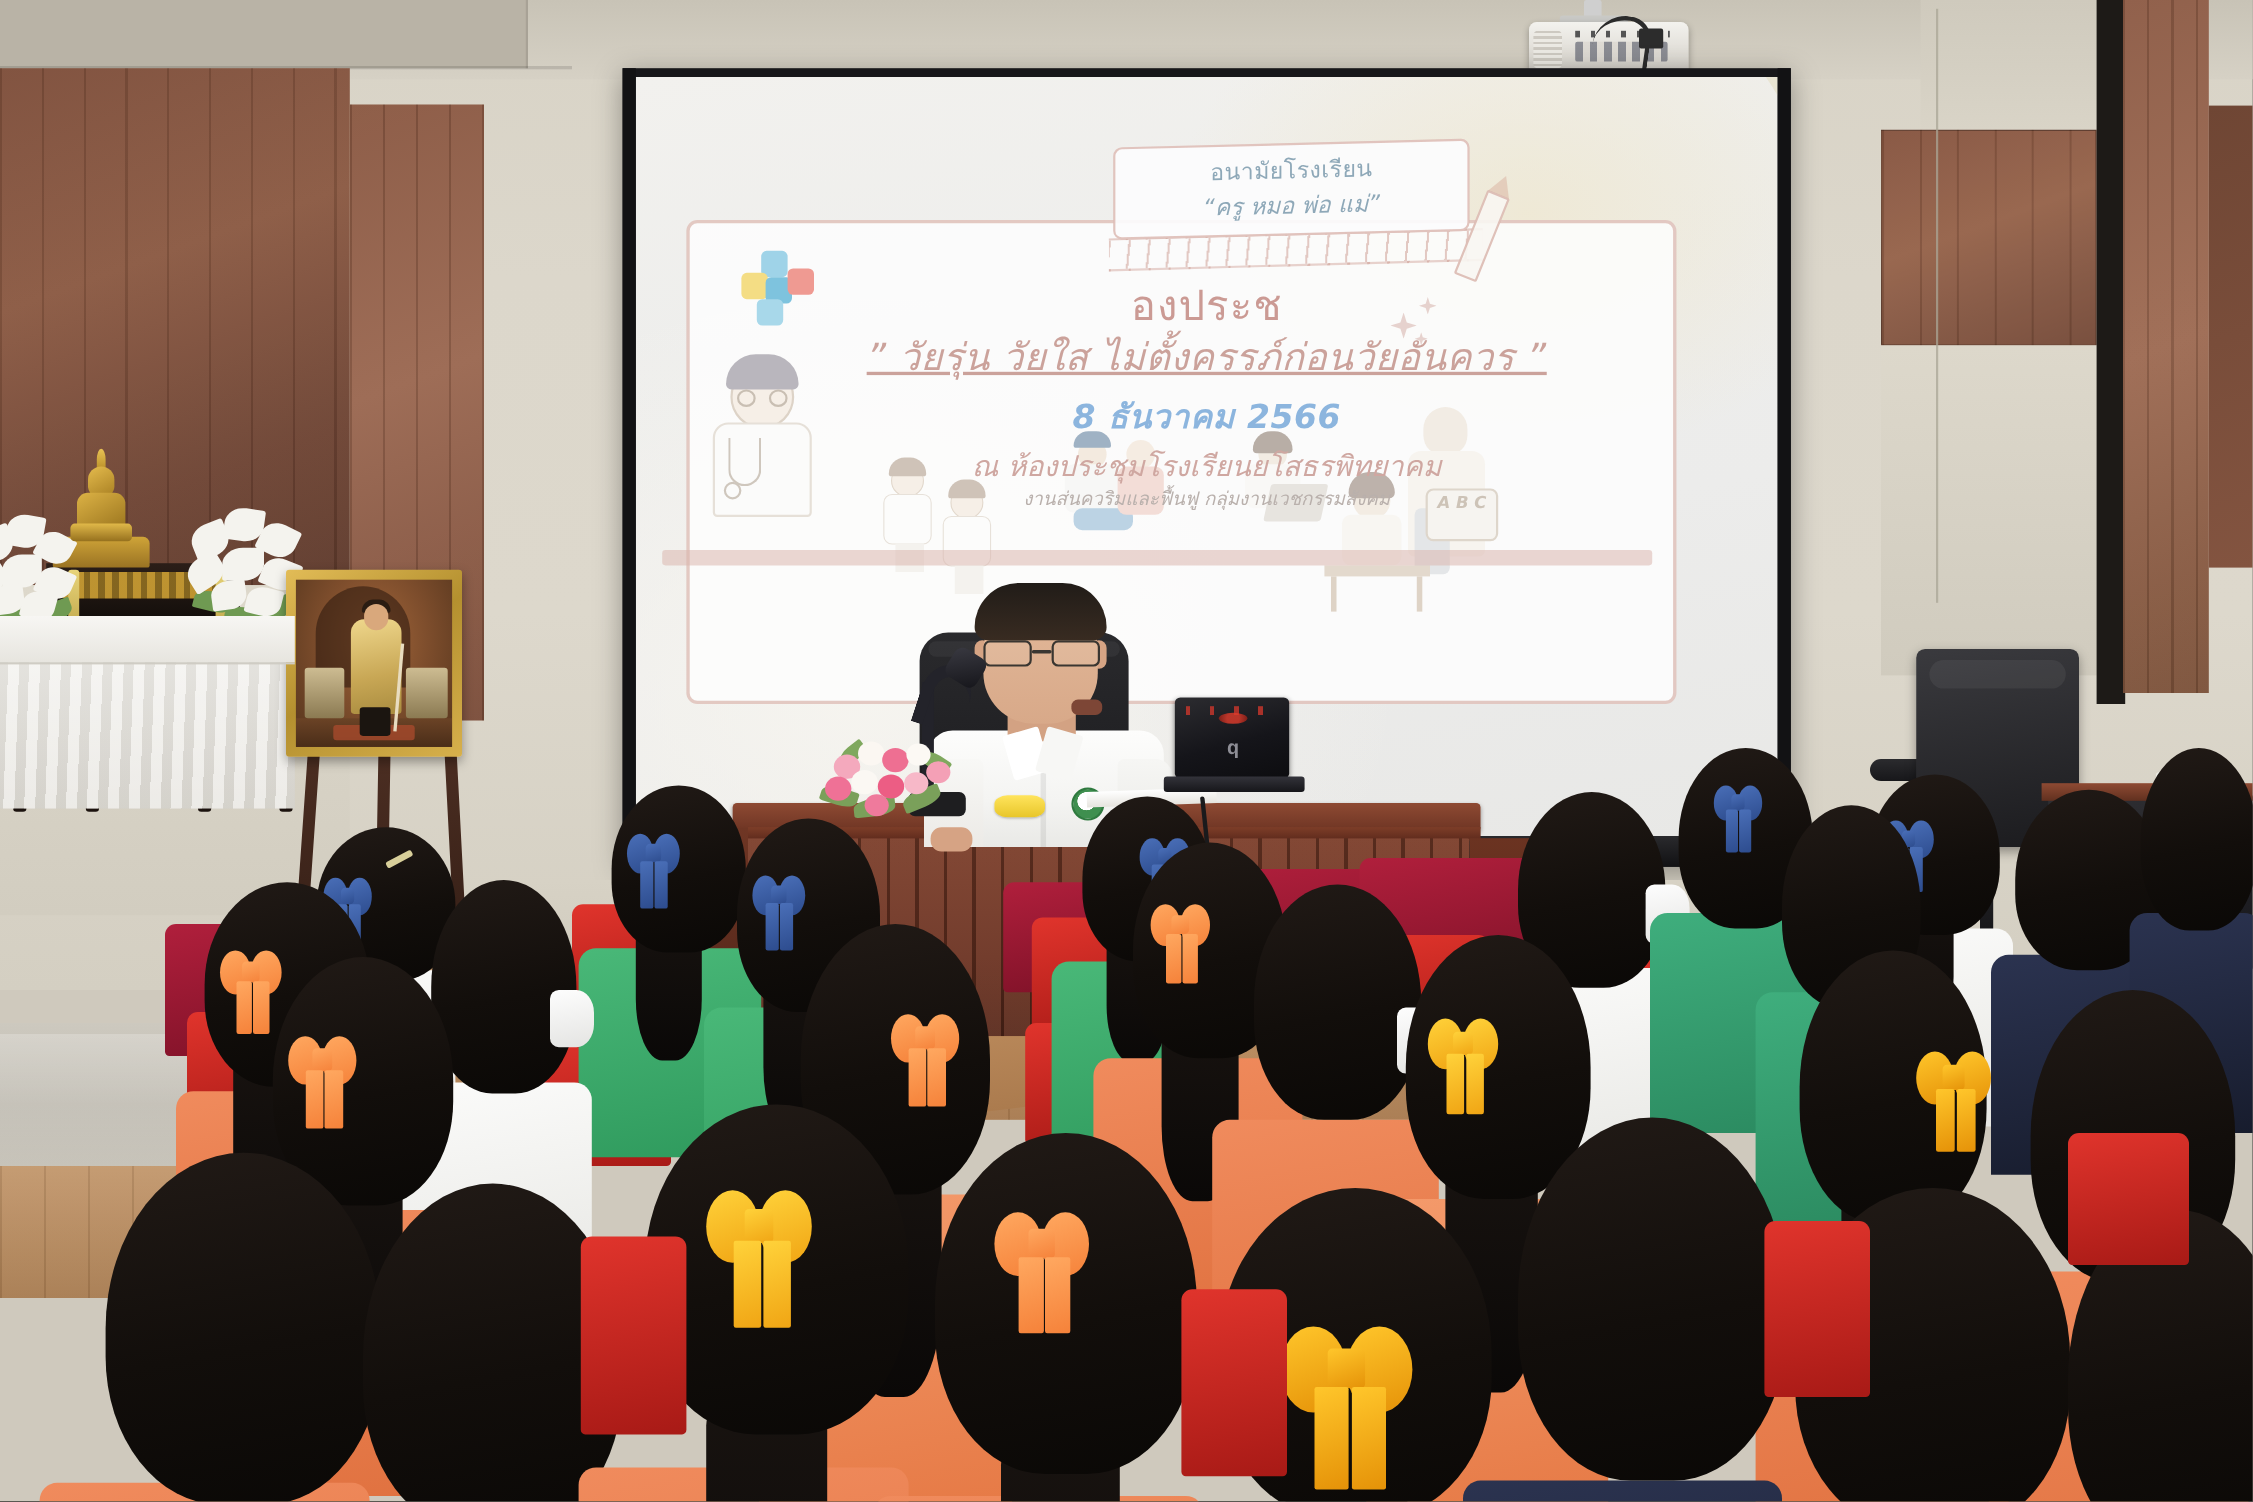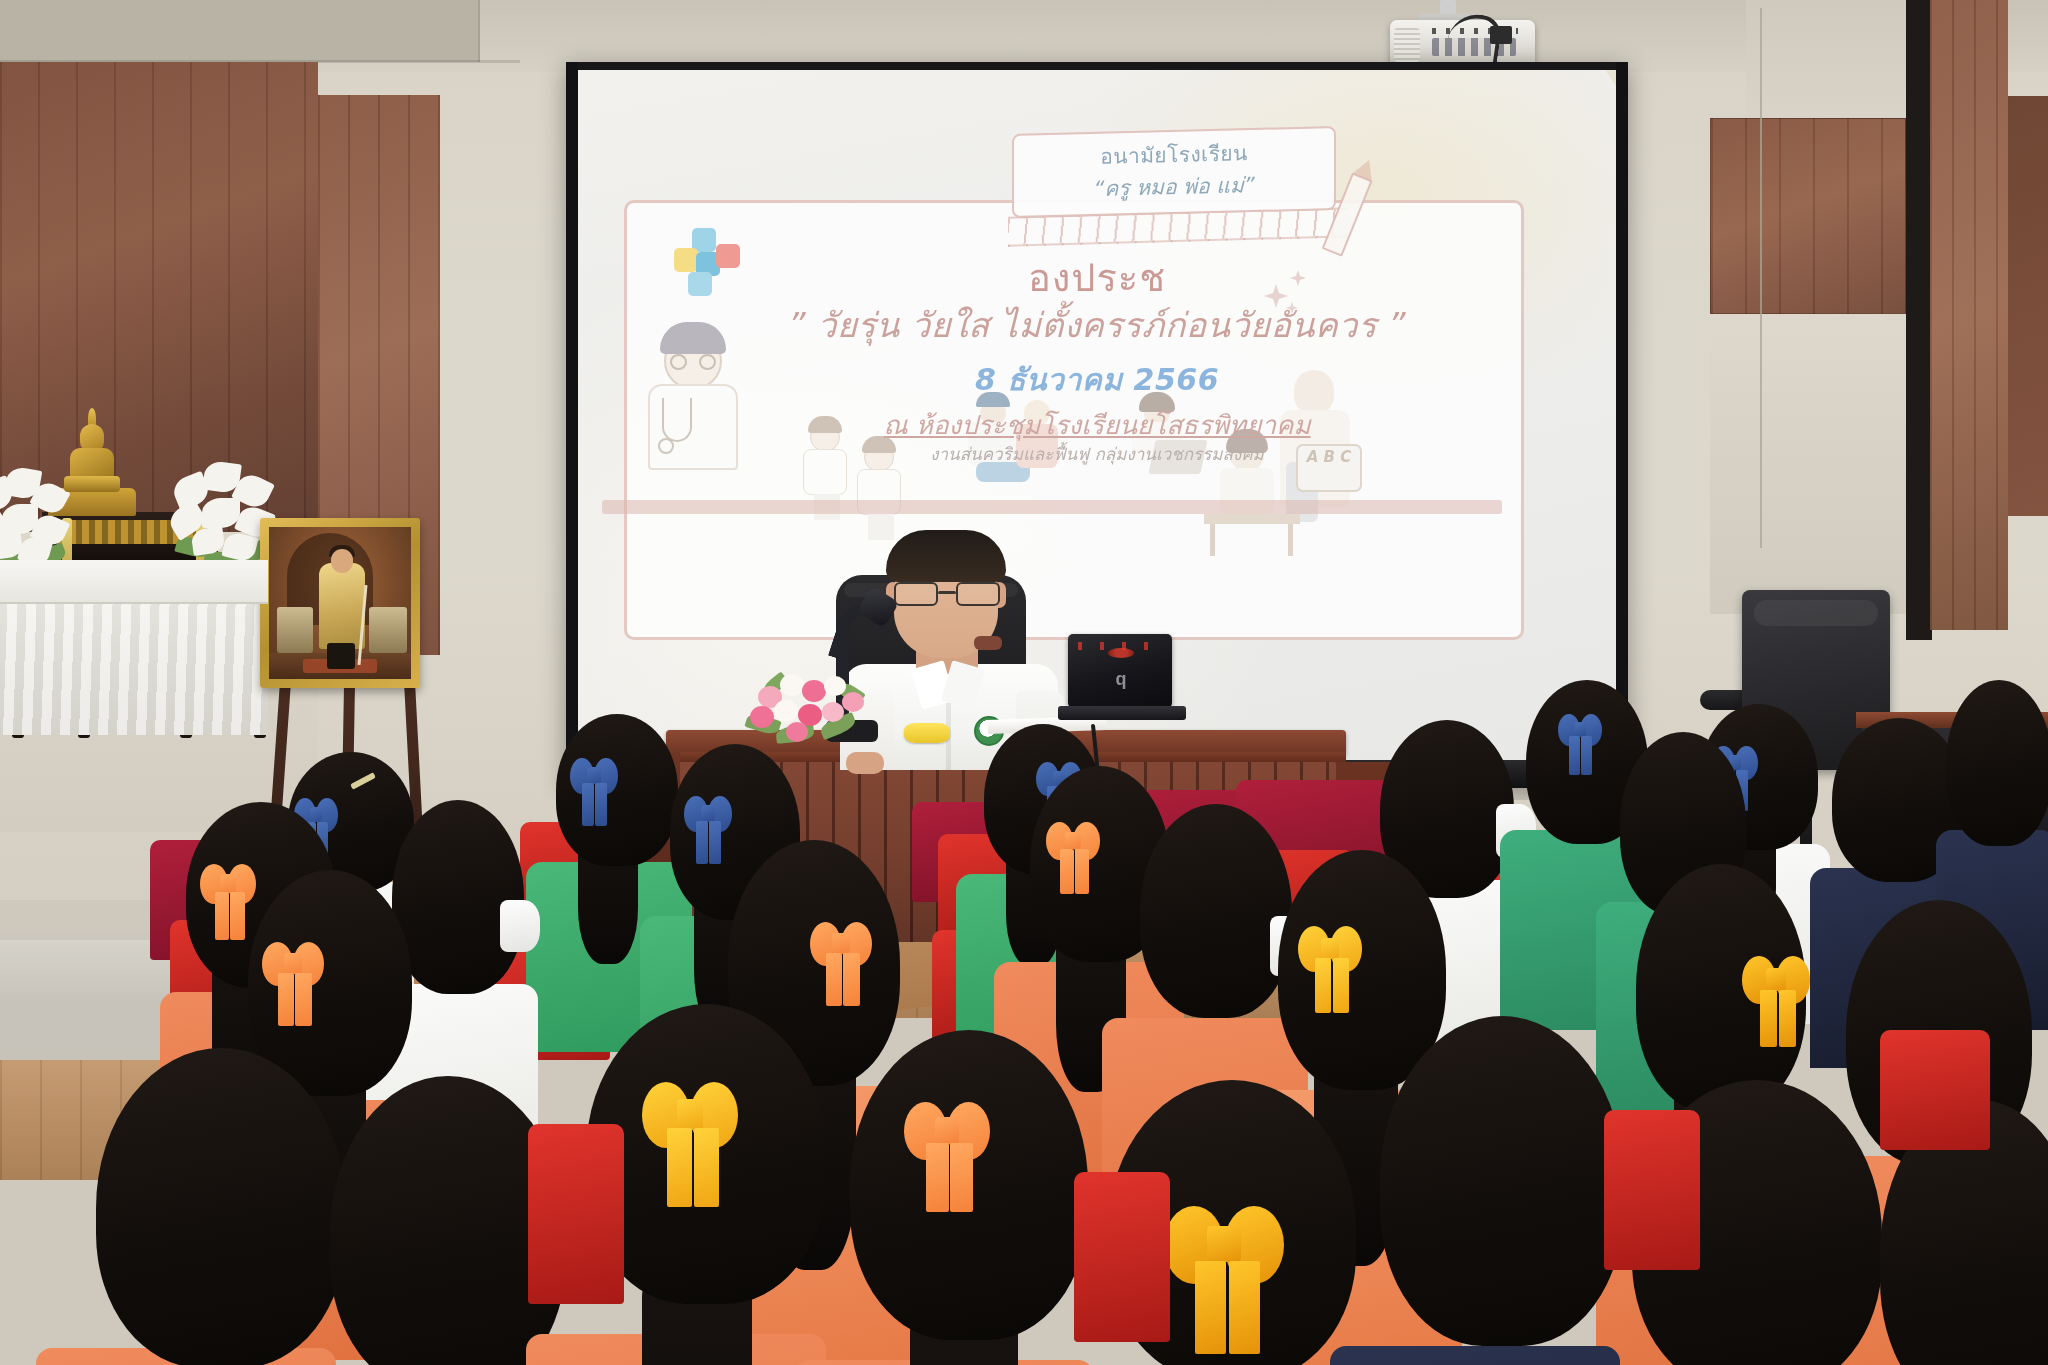--- a/index.html
+++ b/index.html
@@ -202,27 +202,28 @@
     position:absolute; left:0; top:188px; width:1038px;
     text-align:center; z-index:5;
   }
   .t-project{
     font-size:38px; color:#cb9a94; font-weight:400; line-height:1.1;
     letter-spacing:1px;
   }
   .t-slogan{
     font-size:34px; color:#cba29b; font-style:italic; line-height:1.5;
     letter-spacing:.5px;
+    text-decoration:underline;
   }
   .t-date{
     font-size:30px; color:#8cb5de; font-weight:700; font-style:italic;
     line-height:1.9; letter-spacing:.5px;
   }
   .t-place{
-    font-size:26px; color:#cfa7a1; font-style:italic; line-height:1.35;text-decoration:underline;
+    font-size:26px; color:#cfa7a1; font-style:italic; line-height:1.35;
   }
   .t-org{
     font-size:17px; color:#b9b0ac; font-style:italic; line-height:1.4;
   }
   .t-org2{ font-size:16px; color:#b9b0ac; font-style:italic; line-height:1.5; }
 
   
   .sparkle{ position:absolute; z-index:5; }
   .sparkle i{
     display:block; width:100%; height:100%;

